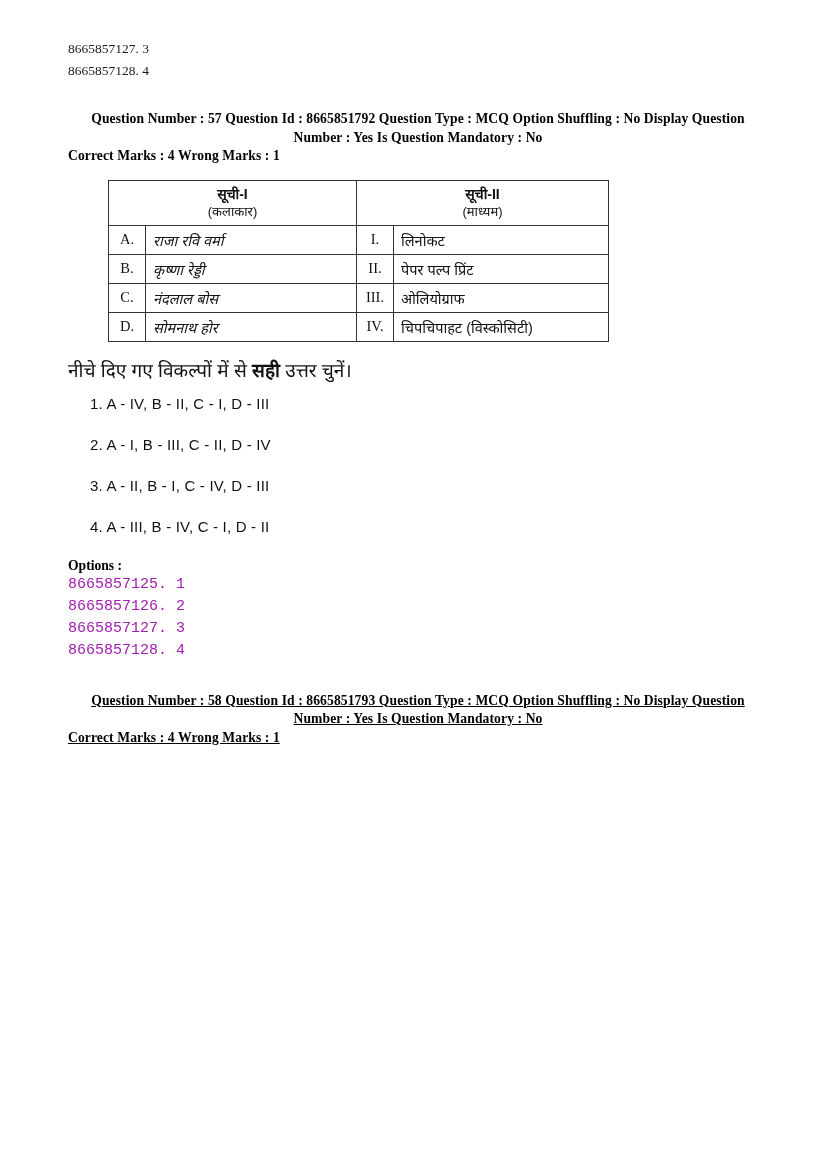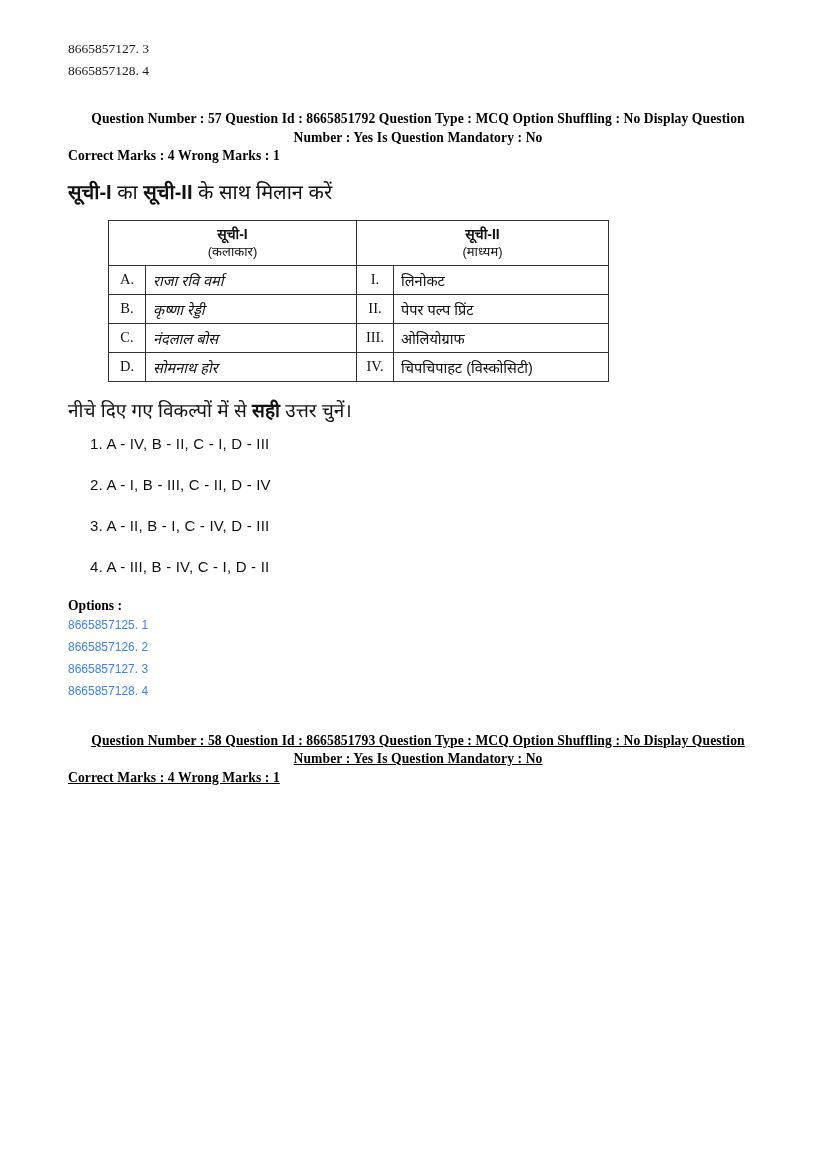--- a/index.html
+++ b/index.html
@@ -120,24 +120,24 @@
     color: #111;
     letter-spacing: 0.2px;
   }
   .options-label {
     margin-top: 2px;
     font-weight: bold;
     font-size: 13.6px;
     font-family: "Liberation Serif", serif;
   }
   .opt-list {
-    font-family: Liberation Sans, sans-serif;
-    font-size: 12px;
+    font-family: Liberation Mono, monospace;
+    font-size: 15px;
     line-height: 22px;
-    color: #3b82f6;
+    color: #a21caf;
   }
   .meta-block.second {
     margin-top: 30px;
     text-decoration: underline;
   }
 </style>
 </head>
 <body>
 
 <div class="page">
@@ -146,23 +146,20 @@
     <div class="prev-opts">
       <div>8665857127. 3</div>
       <div>8665857128. 4</div>
     </div>
 
     <div class="meta-block">
       <div class="meta-line">Question Number : 57 Question Id : 8665851792 Question Type : MCQ Option Shuffling : No Display Question Number : Yes Is Question Mandatory : No</div>
       <div class="meta-line2">Correct Marks : 4 Wrong Marks : 1</div>
     </div>
 
-    <div class="q-stem">
-      <span class="b">सूची-I</span><span> का </span><span class="b">सूची-II</span><span> के साथ मिलान करें</span>
-    </div>
 
     <div class="match-table-wrap">
       <table class="match">
         <thead>
           <tr>
             <th class="head-left" colspan="2">
               <span>सूची-I</span>
               <span class="sub">(कलाकार)</span>
             </th>
             <th class="head-right" colspan="2">

